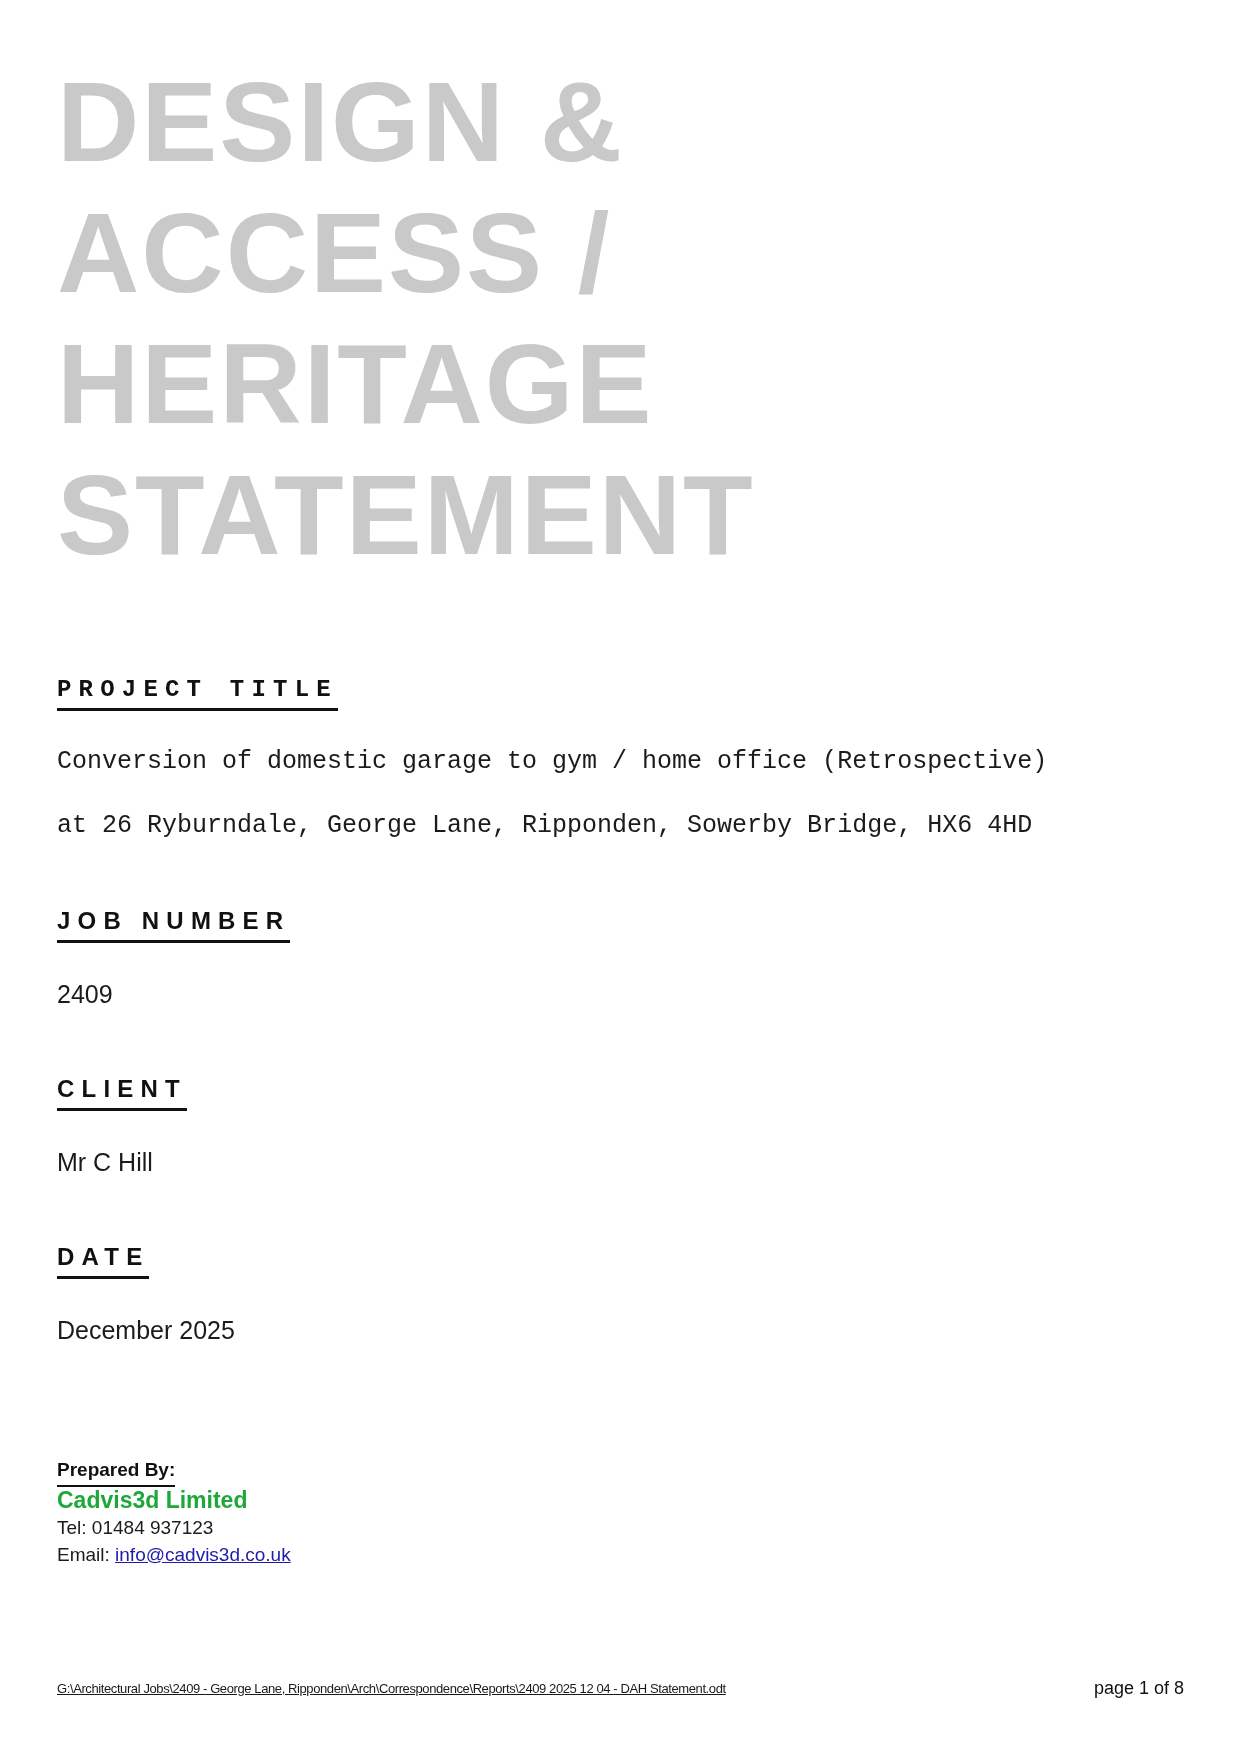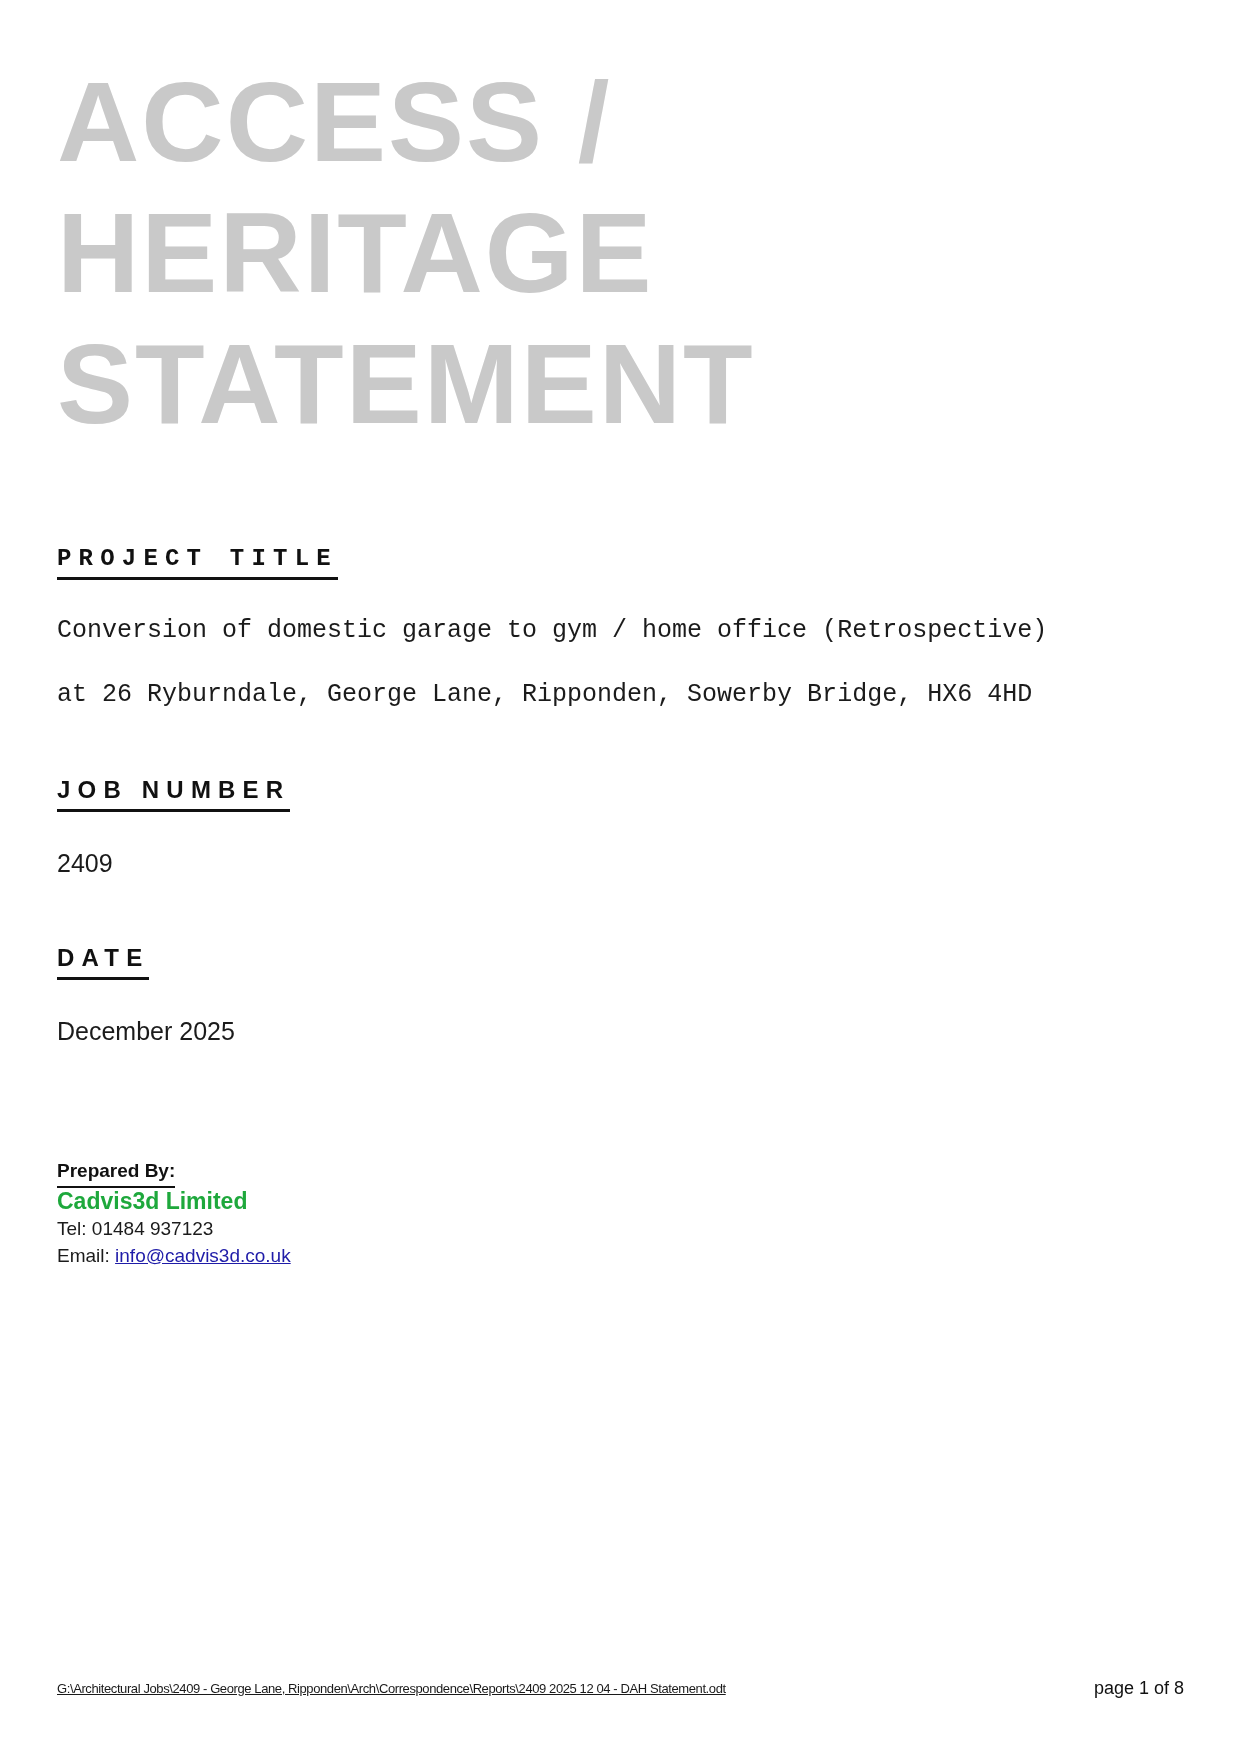--- a/index.html
+++ b/index.html
@@ -102,36 +102,41 @@
     color: #111;
     white-space: nowrap;
   }
 </style>
 </head>
 <body>
 
 <div class="page">
 
   <h1 class="doc-title">
+    <span class="title-line">DESIGN &amp;</span>
     <span class="title-line">ACCESS /</span>
     <span class="title-line">HERITAGE</span>
     <span class="title-line">STATEMENT</span>
   </h1>
 
   <section class="section sec-project">
     <h2>PROJECT TITLE</h2>
     <p>Conversion of domestic garage to gym / home office (Retrospective)</p>
     <p>at 26 Ryburndale, George Lane, Ripponden, Sowerby Bridge, HX6 4HD</p>
   </section>
 
   <section class="section">
     <h2>JOB NUMBER</h2>
     <p>2409</p>
   </section>
 
+  <section class="section">
+    <h2>CLIENT</h2>
+    <p>Mr C Hill</p>
+  </section>
 
   <section class="section">
     <h2>DATE</h2>
     <p>December 2025</p>
   </section>
 
   <div class="prepared">
     <span class="prepared-label">Prepared By:</span>
     <div class="company">Cadvis3d Limited</div>
     <div class="contact-line"><span>Tel: </span><span>01484 937123</span></div>

